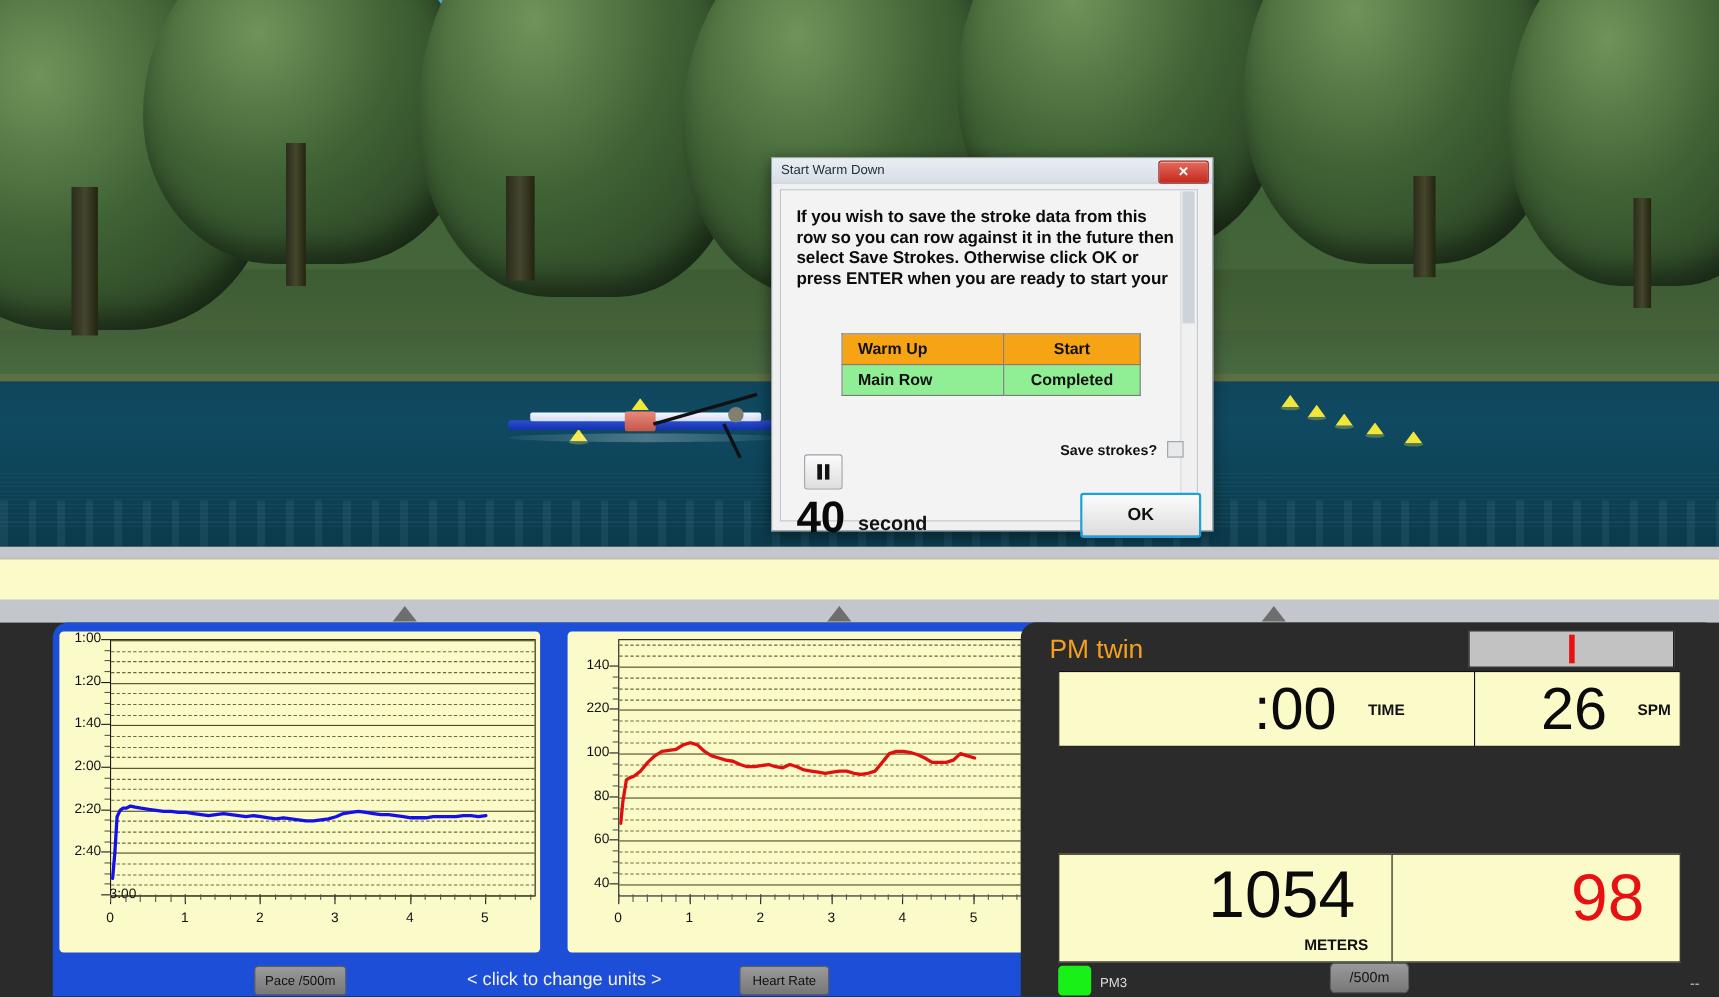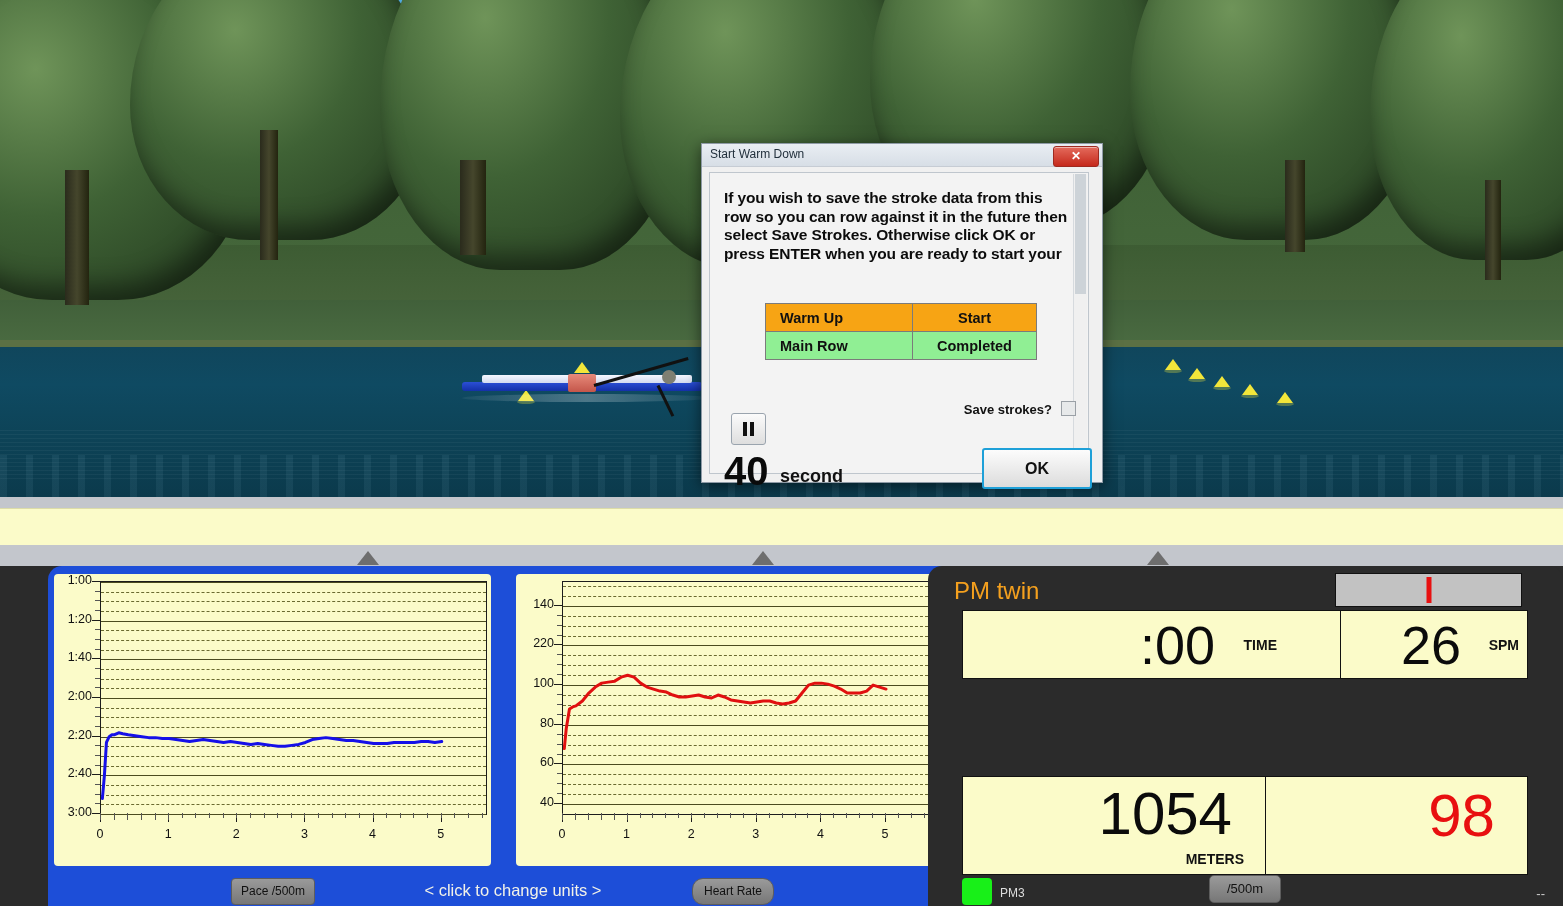--- a/index.html
+++ b/index.html
@@ -325,21 +325,21 @@
       <div class="ylab" style="left: 0px; width: 38px; top: 153.667px;">2:20</div>
       <div class="ytick" style="left: 38px; width: 8px; top: 161.667px;"></div>
       <div class="ytick-min" style="left: 41px; width: 5px; top: 171.333px;"></div>
       <div class="ytick-min" style="left: 41px; width: 5px; top: 181px;"></div>
       <div class="ytick-min" style="left: 41px; width: 5px; top: 190.667px;"></div>
       <div class="ylab" style="left: 0px; width: 38px; top: 192.333px;">2:40</div>
       <div class="ytick" style="left: 38px; width: 8px; top: 200.333px;"></div>
       <div class="ytick-min" style="left: 41px; width: 5px; top: 210px;"></div>
       <div class="ytick-min" style="left: 41px; width: 5px; top: 219.667px;"></div>
       <div class="ytick-min" style="left: 41px; width: 5px; top: 229.333px;"></div>
-      <div class="ylab" style="left: 0px; width: 38px; top: 231px;">3:00</div>
+      <div class="ylab" style="left: 0px; width: 38px; top: 231px; padding-left: 32px;">3:00</div>
       <div class="ytick" style="left: 38px; width: 8px; top: 239px;"></div>
       <div class="xlab" style="left: 34px; width: 24px; top: 253px;">0</div>
       <div class="xtick" style="left: 46px; top: 239px; height: 9px;"></div>
       <div class="xlab" style="left: 102.142px; width: 24px; top: 253px;">1</div>
       <div class="xtick" style="left: 114.142px; top: 239px; height: 9px;"></div>
       <div class="xlab" style="left: 170.283px; width: 24px; top: 253px;">2</div>
       <div class="xtick" style="left: 182.283px; top: 239px; height: 9px;"></div>
       <div class="xlab" style="left: 238.425px; width: 24px; top: 253px;">3</div>
       <div class="xtick" style="left: 250.425px; top: 239px; height: 9px;"></div>
       <div class="xlab" style="left: 306.566px; width: 24px; top: 253px;">4</div>
@@ -470,21 +470,21 @@
       <div class="xtick-min" style="left: 343.168px; top: 239px; height: 5px;"></div>
       <div class="xtick-min" style="left: 356.088px; top: 239px; height: 5px;"></div>
       <div class="xtick-min" style="left: 369.009px; top: 239px; height: 5px;"></div>
       <div class="xtick-min" style="left: 381.929px; top: 239px; height: 5px;"></div>
       <div class="xtick-min" style="left: 394.85px; top: 239px; height: 5px;"></div>
       <div class="xtick-min" style="left: 407.77px; top: 239px; height: 5px;"></div>
     </div>
 
   <div class="btn-sm" style="left:183px;top:312px;width:82px;height:25px;line-height:25px;">Pace /500m</div>
   <div id="units-text" style="left:340px;top:312px;width:250px;text-align:center;line-height:25px;">&lt;  click to change units  &gt;</div>
-  <div class="btn-sm" style="left:644px;top:312px;width:80px;height:25px;line-height:25px;border-radius:11px;">Heart Rate</div>
+  <div class="btn-sm" style="left:624px;top:312px;width:80px;height:25px;line-height:25px;">Heart Rate</div>
 </div>
 
 <div id="pm-panel">
   <div id="pm-title">PM twin</div>
   <div id="force-box">
     <div id="force-bar"></div>
   </div>
 
   <div class="cell" style="left:34px;top:44px;width:378px;height:67px;">
     <div class="big" style="right:126px;top:2px;font-size:54px;line-height:64px;">:00</div>

